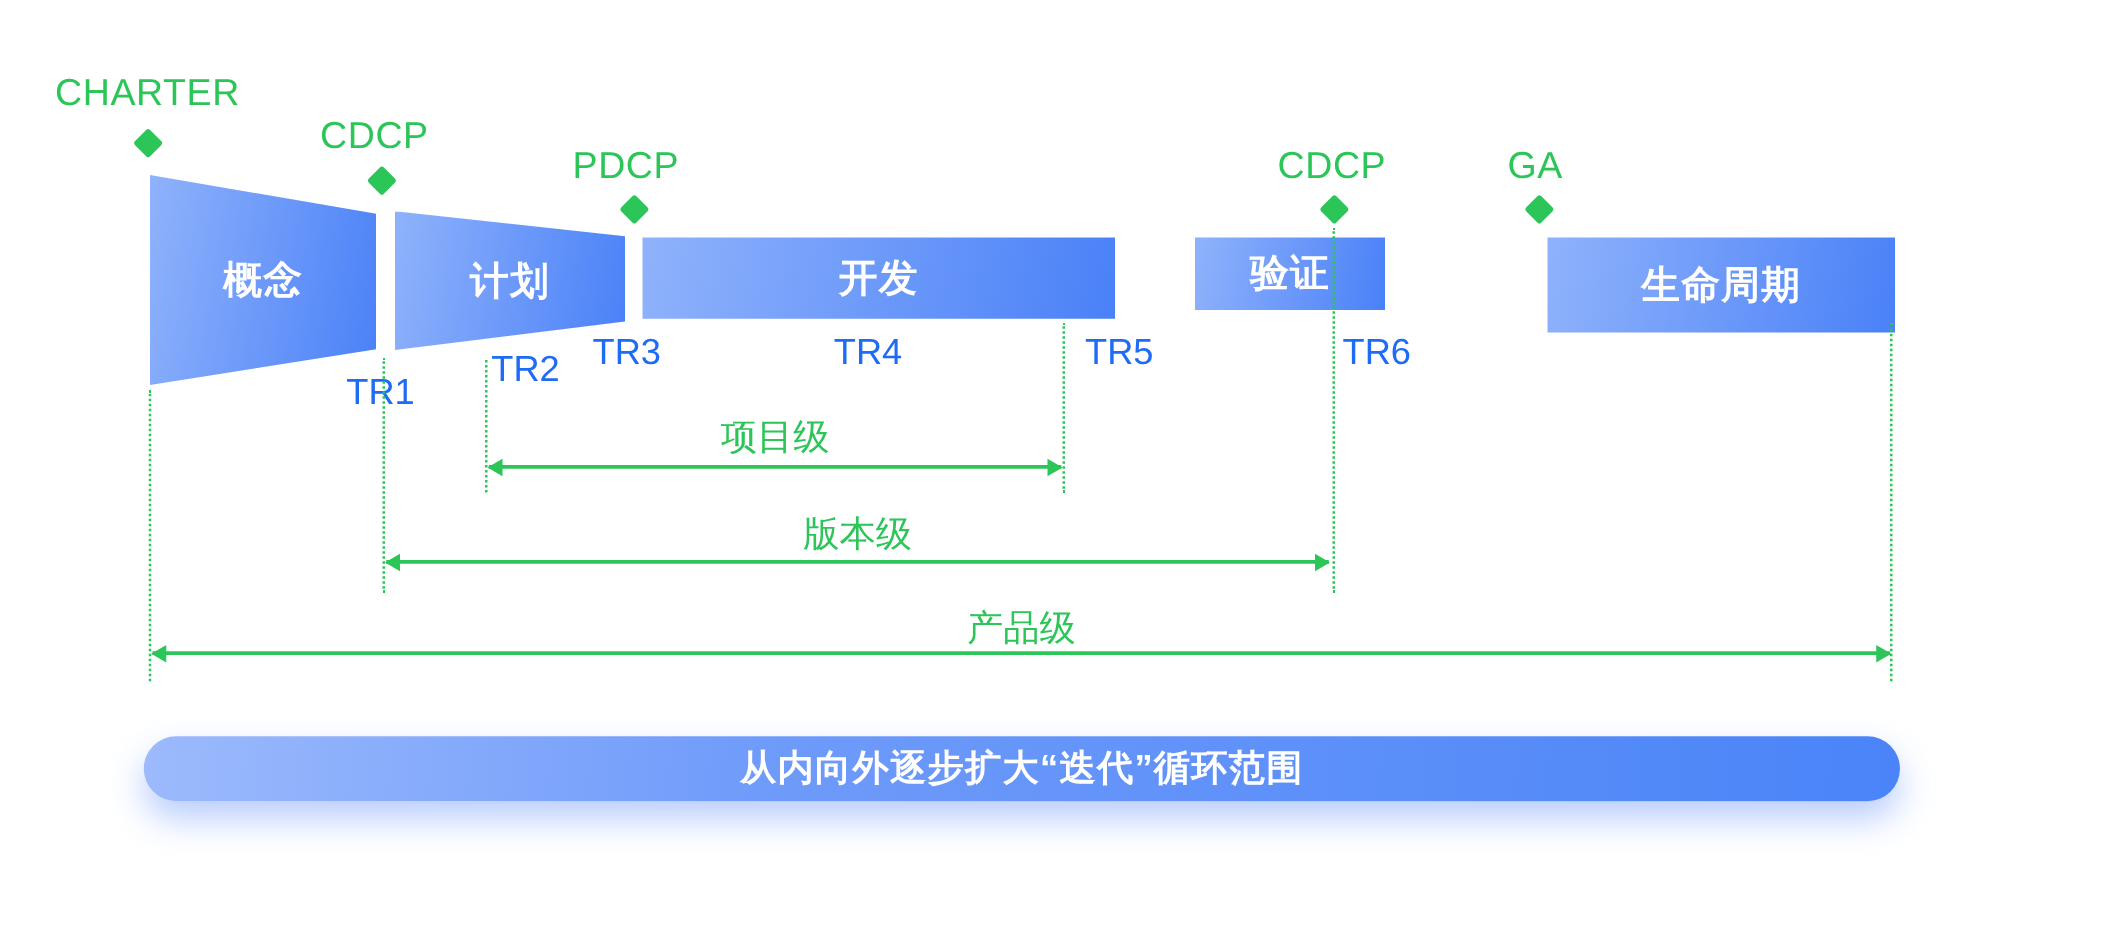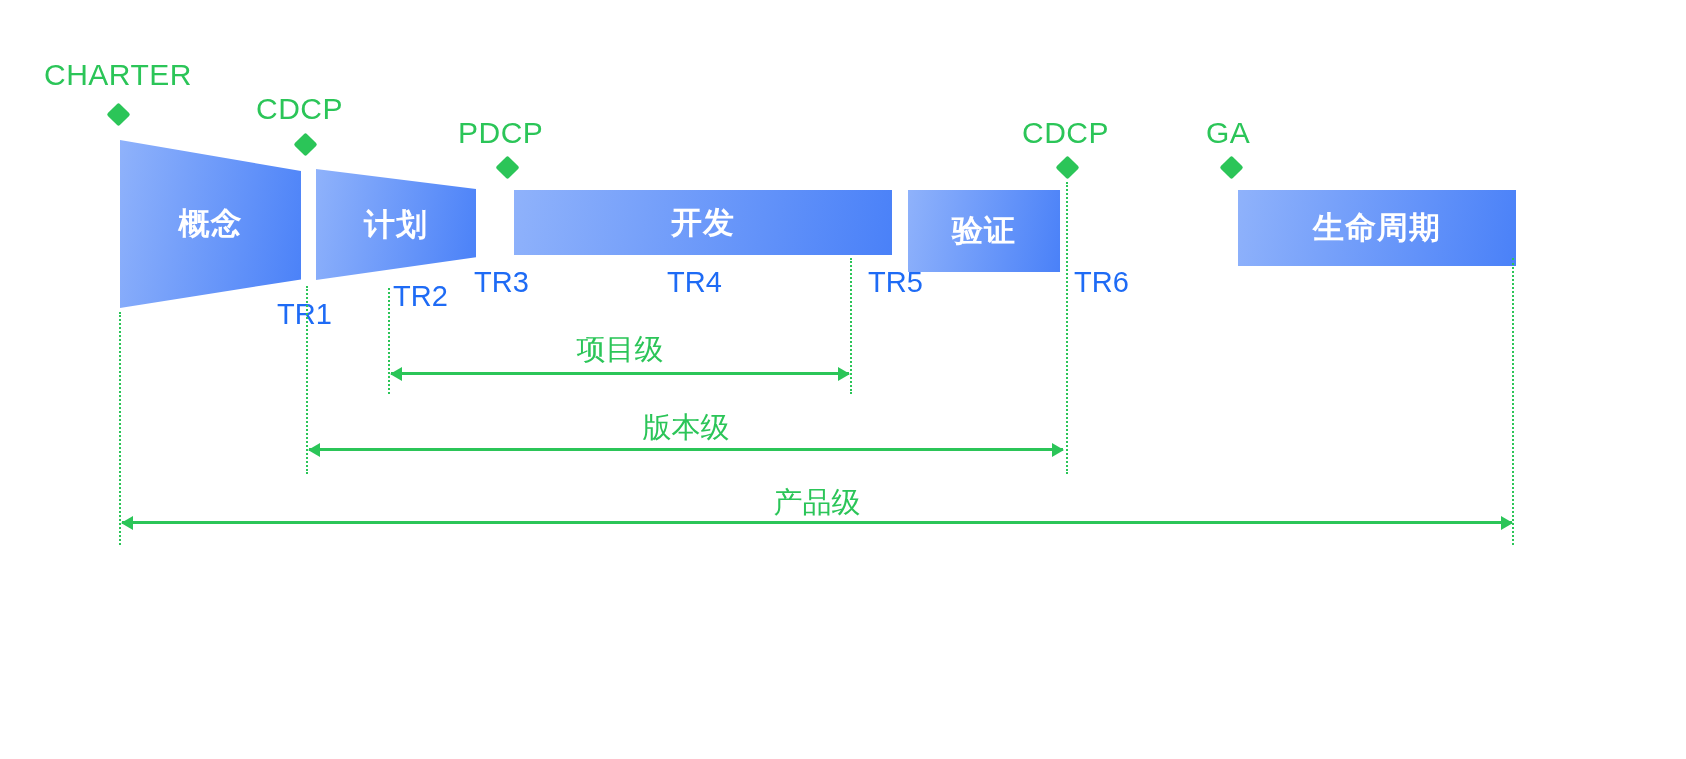--- a/index.html
+++ b/index.html
@@ -122,26 +122,26 @@
 
   <div class="ms-label" style="left:1022px;top:116px">CDCP</div>
   <div class="diamond" style="left:1059px;top:159px"></div>
 
   <div class="ms-label" style="left:1206px;top:116px">GA</div>
   <div class="diamond" style="left:1223px;top:159px"></div>
 
   <div class="phase" style="left:120px;top:140px;width:181px;height:168px;
        clip-path:polygon(0 0,100% 18.5%,100% 83%,0 100%)">概念</div>
 
-  <div class="phase" style="left:316px;top:169px;width:160px;height:111px;
+  <div class="phase" style="left:316px;top:169px;width:184px;height:111px;
        clip-path:polygon(0 0,100% 18%,100% 79.5%,0 100%)">计划</div>
 
   <div class="phase" style="left:514px;top:190px;width:378px;height:65px">开发</div>
 
-  <div class="phase" style="left:908px;top:190px;width:152px;height:82px">验证</div>
+  <div class="phase" style="left:956px;top:190px;width:152px;height:58px">验证</div>
 
 
   <div class="phase" style="left:1238px;top:190px;width:278px;height:76px">生命周期</div>
 
   <div class="tr-label" style="left:277px;top:298px">TR1</div>
   <div class="tr-label" style="left:393px;top:280px">TR2</div>
   <div class="tr-label" style="left:474px;top:266px">TR3</div>
   <div class="tr-label" style="left:667px;top:266px">TR4</div>
   <div class="tr-label" style="left:868px;top:266px">TR5</div>
   <div class="tr-label" style="left:1074px;top:266px">TR6</div>
@@ -154,14 +154,15 @@
   <div class="scope-label" style="left:686px;top:408px">版本级</div>
   <div class="vguide" style="left:306px;top:286px;height:188px"></div>
   <div class="vguide" style="left:1066px;top:182px;height:292px"></div>
   <div class="harrow" style="left:309px;top:448px;width:754px"></div>
 
   <div class="scope-label" style="left:817px;top:483px">产品级</div>
   <div class="vguide" style="left:119px;top:312px;height:233px"></div>
   <div class="vguide" style="left:1512px;top:258px;height:287px"></div>
   <div class="harrow" style="left:122px;top:521px;width:1390px"></div>
 
+  <div class="banner">从内向外逐步扩大“迭代”循环范围</div>
 
 </div>
 
 </body></html>

